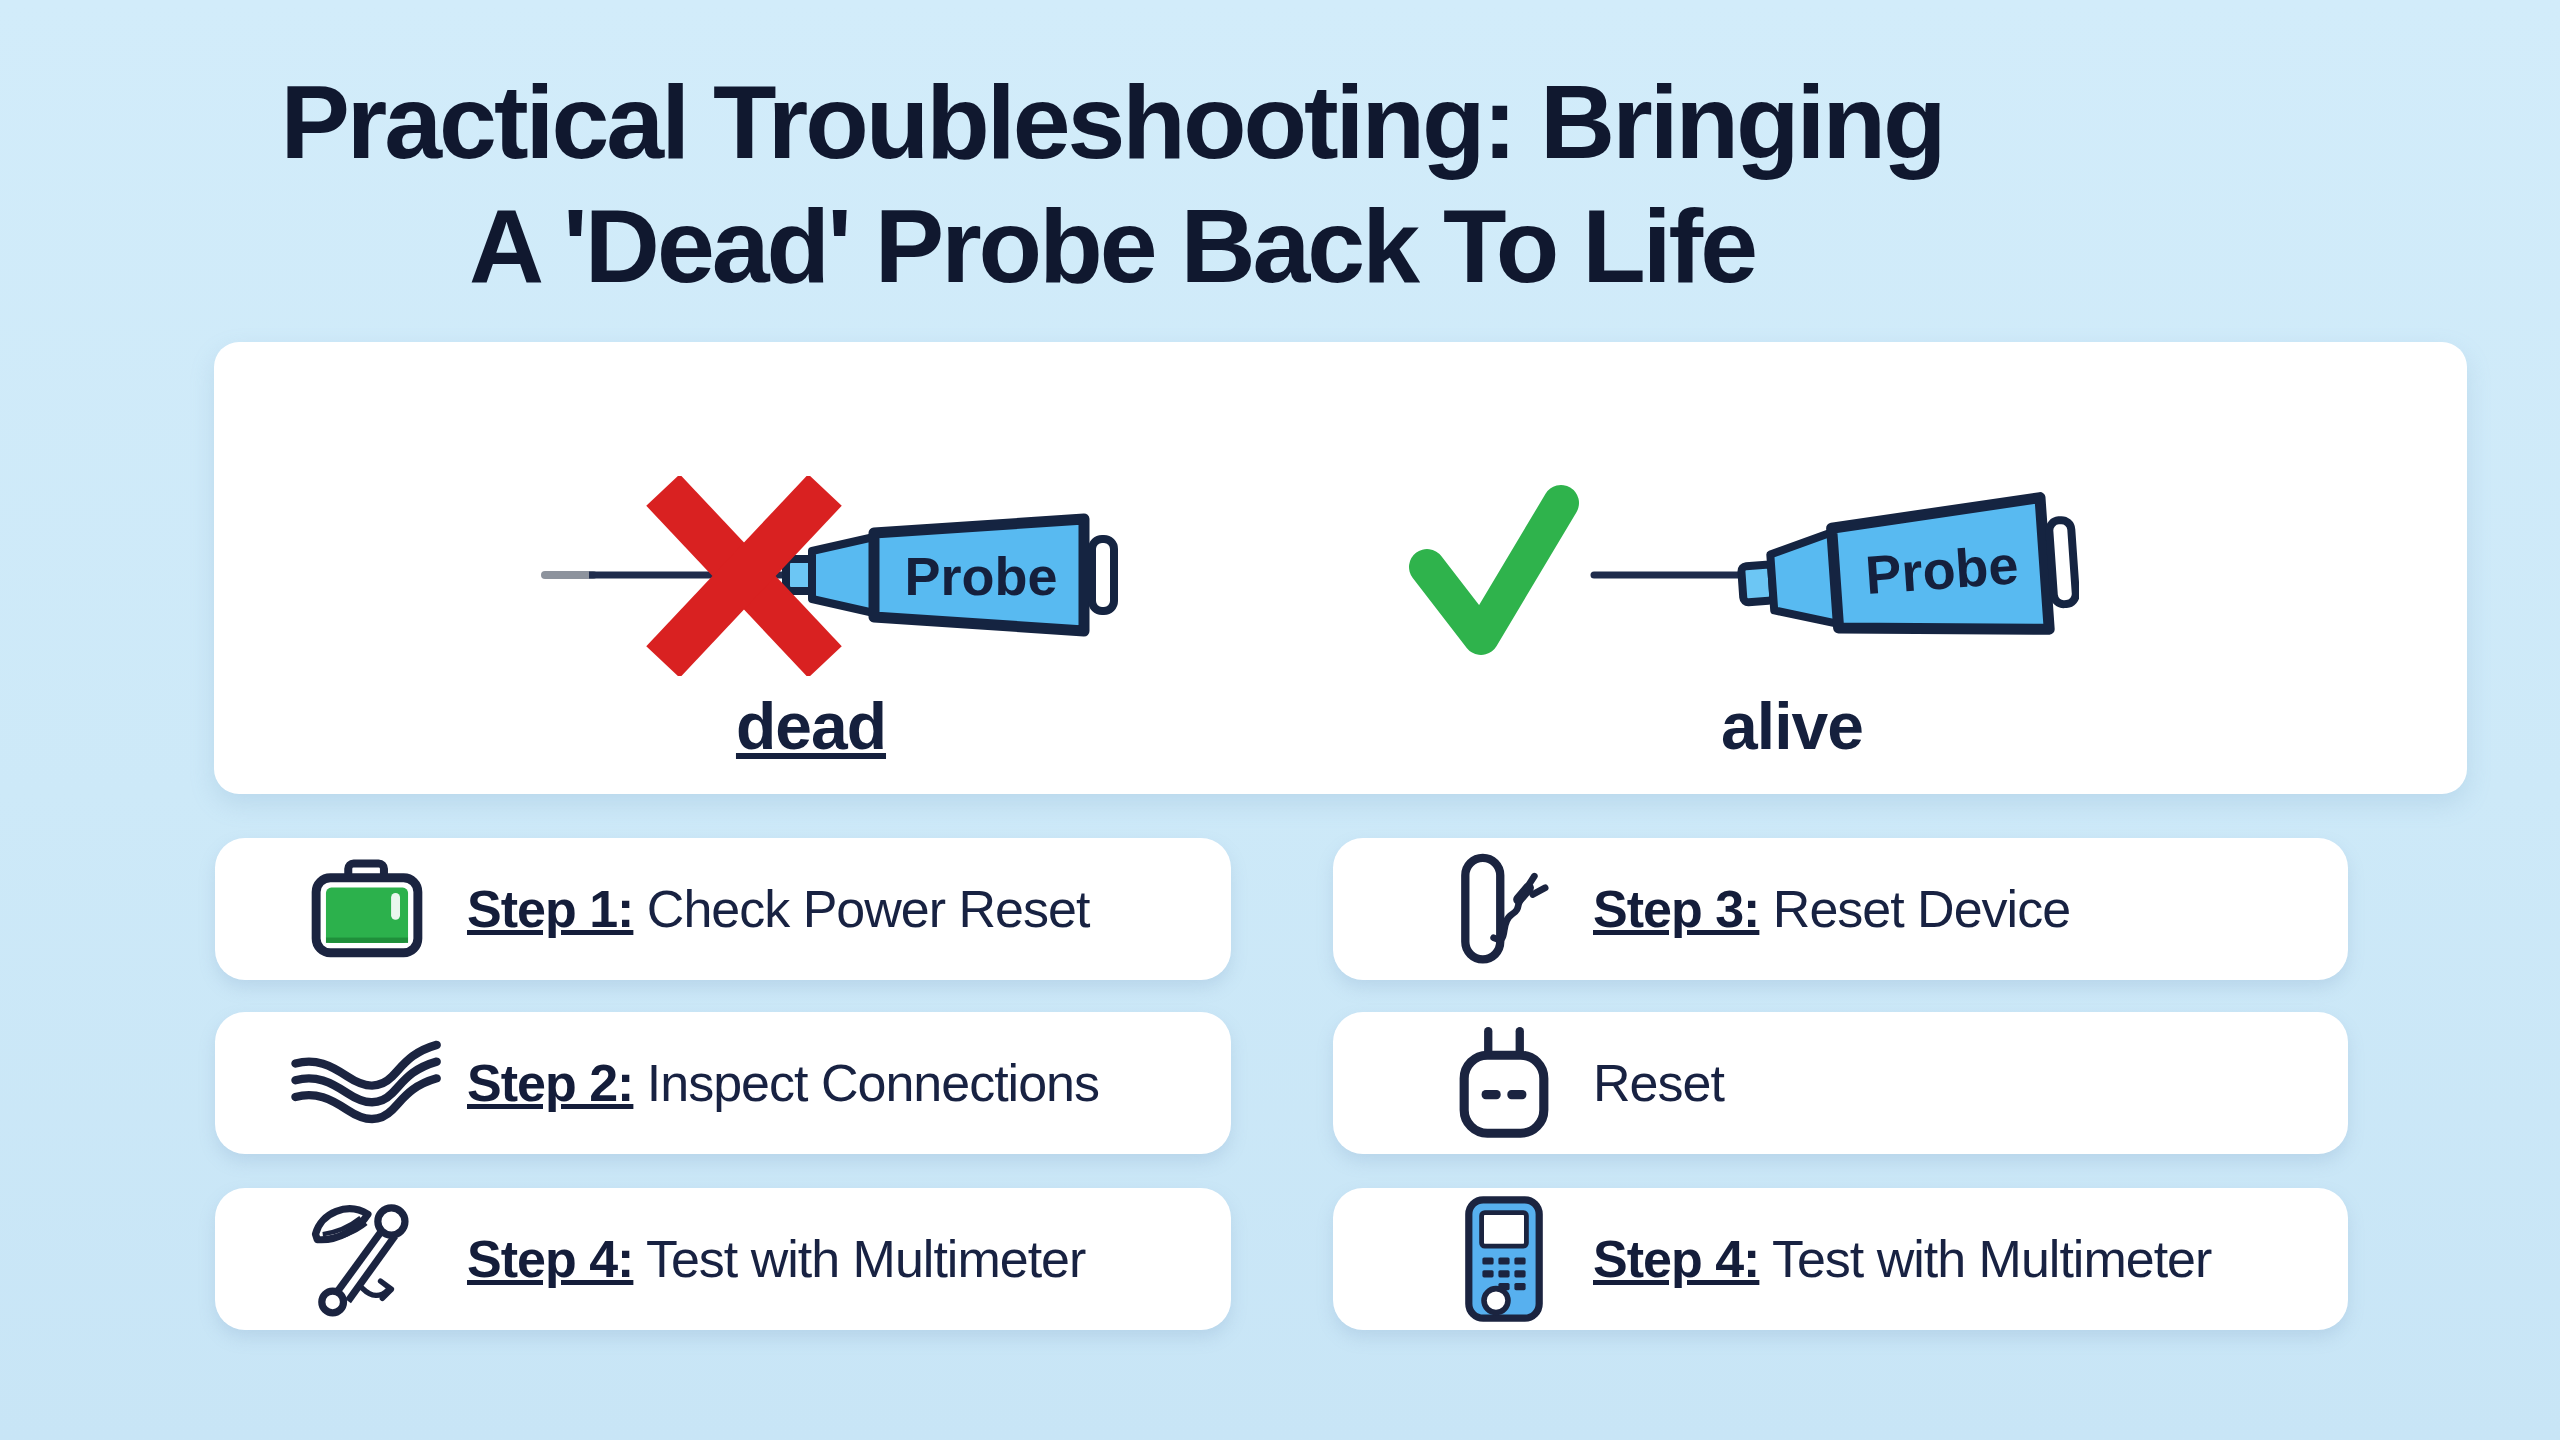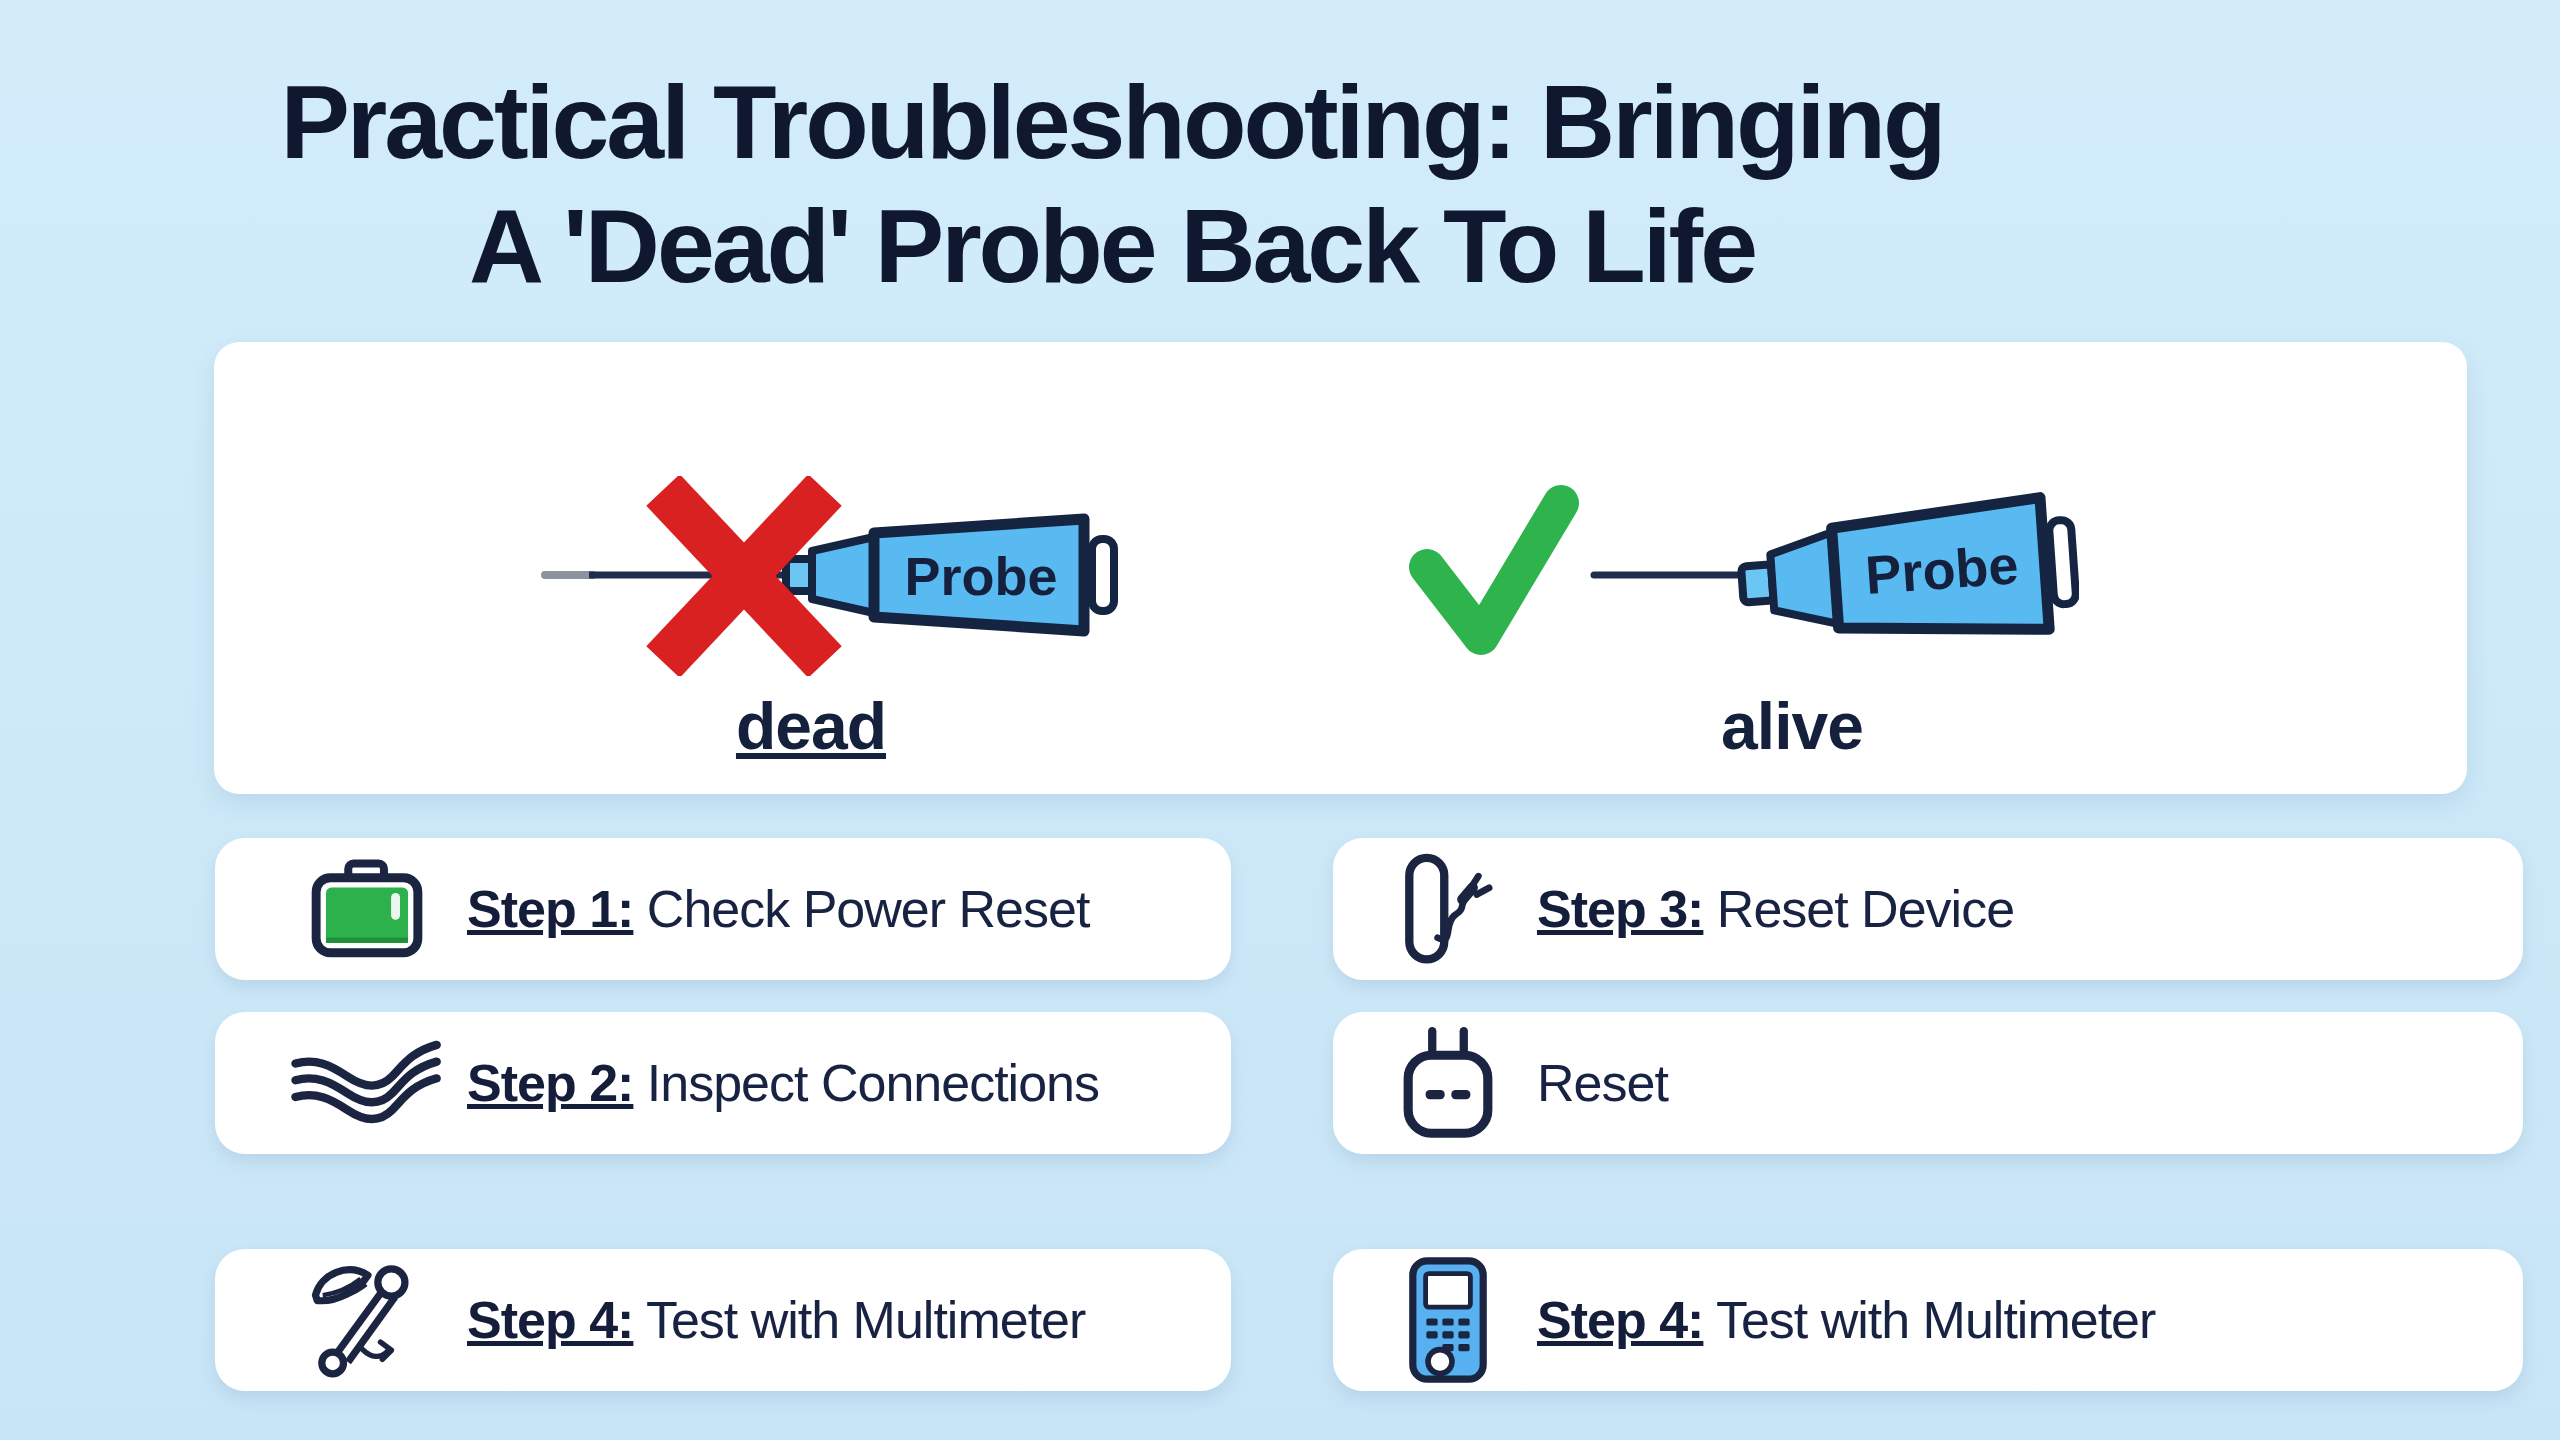--- a/index.html
+++ b/index.html
@@ -26,24 +26,24 @@
     font-weight:bold;font-size:66px;color:#15203d;letter-spacing:-1px;
   }
   .status-dead{left:437px;text-decoration:underline;}
   .status-alive{left:1418px;}
   .step-card{
     position:absolute;height:142px;background:#fff;border-radius:30px;
     box-shadow:0 8px 16px rgba(130,165,200,.25);
     display:flex;align-items:center;
   }
   .col-l{left:215px;width:1016px;padding-left:66px;box-sizing:border-box;}
-  .col-r{left:1333px;width:1190px;padding-left:40px;box-sizing:border-box;}
+  .col-r{left:1333px;width:1015px;padding-left:96px;box-sizing:border-box;}
   .row-1{top:838px;}
   .row-2{top:1012px;}
-  .row-3{top:1249px;}
+  .row-3{top:1188px;}
   .icon-box{
     width:172px;min-width:172px;display:flex;align-items:center;justify-content:center;
   }
   .col-r .icon-box{width:150px;min-width:150px;}
   .step-text{
     font-size:52px;color:#182242;letter-spacing:-1px;white-space:pre;
     margin-left:14px;
   }
   .step-text b{font-weight:bold;color:#141d3a;text-decoration:underline;}
   svg{display:block;}

